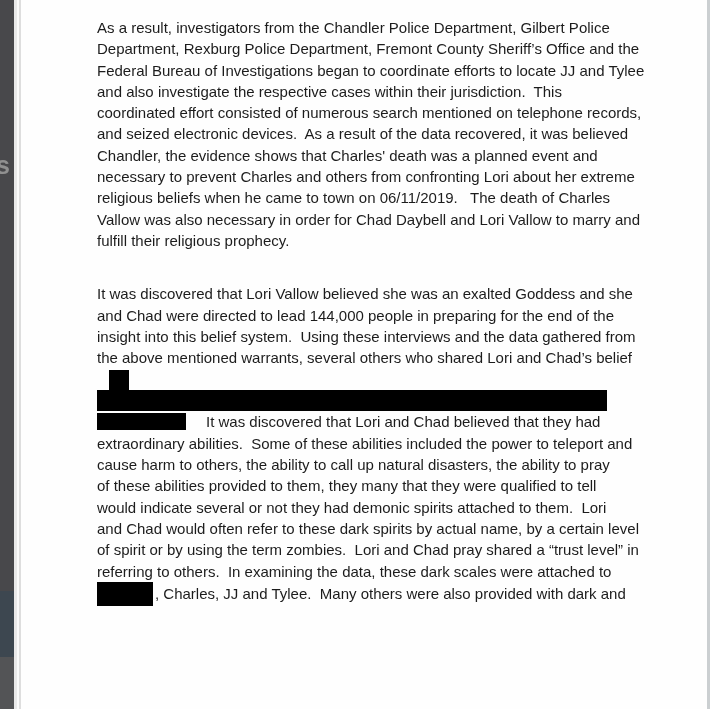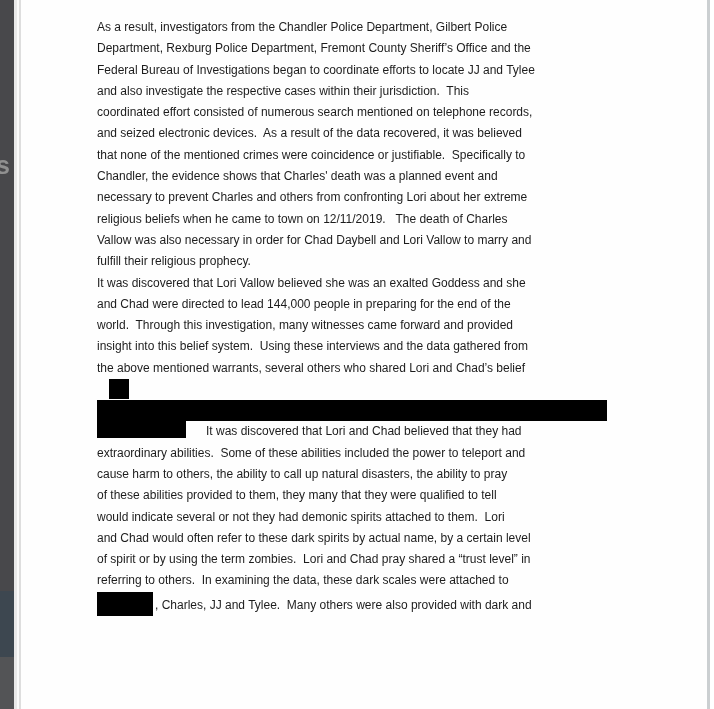--- a/index.html
+++ b/index.html
@@ -47,25 +47,25 @@
     z-index:3;
   }
   
   .page {
     position:absolute; left:21px; top:0;
     width:686px; height:709px;
     box-sizing:border-box;
     background:#fefefe;
     padding:17px 0 17px 76px;
     color:#1c1c1c;
-    font-size:12px;
+    font-size:15px;
     line-height:21.3px;
   }
   .tline { white-space:pre; }
-  .para2 { }
+  .para2 { margin-top:32px; }
   .redact { background:#000; display:inline-block; }
   .redact-small { width:20px; height:20px; margin-left:12px; vertical-align:-6px; }
   .redact-bar   { width:510px; height:21px; background:#000; }
   .redact-lead  { width:89px; height:17px; margin-right:20px; vertical-align:-3px; }
   .redact-last  { width:56px; height:24px; margin-right:2px; vertical-align:-7px; }
 </style>
 </head>
 <body>
 
 <div>
@@ -81,33 +81,31 @@
 
   <div class="page">
 
     <div class="para">
         <div class="tline">As a result, investigators from the Chandler Police Department, Gilbert Police</div>
         <div class="tline">Department, Rexburg Police Department, Fremont County Sheriff’s Office and the</div>
         <div class="tline">Federal Bureau of Investigations began to coordinate efforts to locate JJ and Tylee</div>
         <div class="tline">and also investigate the respective cases within their jurisdiction.  This</div>
         <div class="tline">coordinated effort consisted of numerous search mentioned on telephone records,</div>
         <div class="tline">and seized electronic devices.  As a result of the data recovered, it was believed</div>
-        <div class="tline">that none of the mentioned crimes were coincidence or justifiable.  Specifically to</div>
         <div class="tline">Chandler, the evidence shows that Charles' death was a planned event and</div>
         <div class="tline">necessary to prevent Charles and others from confronting Lori about her extreme</div>
-        <div class="tline">religious beliefs when he came to town on 12/11/2019.   The death of Charles</div>
+        <div class="tline">religious beliefs when he came to town on 06/11/2019.   The death of Charles</div>
         <div class="tline">Vallow was also necessary in order for Chad Daybell and Lori Vallow to marry and</div>
         <div class="tline">fulfill their religious prophecy.</div>
       </div>
 
     <div class="para para2">
       <div>
           <div class="tline">It was discovered that Lori Vallow believed she was an exalted Goddess and she</div>
           <div class="tline">and Chad were directed to lead 144,000 people in preparing for the end of the</div>
-          <div class="tline">world.  Through this investigation, many witnesses came forward and provided</div>
           <div class="tline">insight into this belief system.  Using these interviews and the data gathered from</div>
           <div class="tline">the above mentioned warrants, several others who shared Lori and Chad’s belief</div>
         </div>
       <div class="tline"><span class="redact redact-small"></span></div>
     </div>
 
     <div class="redact-bar"></div>
 
     <div class="para">
       <div class="tline"><span class="redact redact-lead"></span><span>It was discovered that Lori and Chad believed that they had</span></div>

